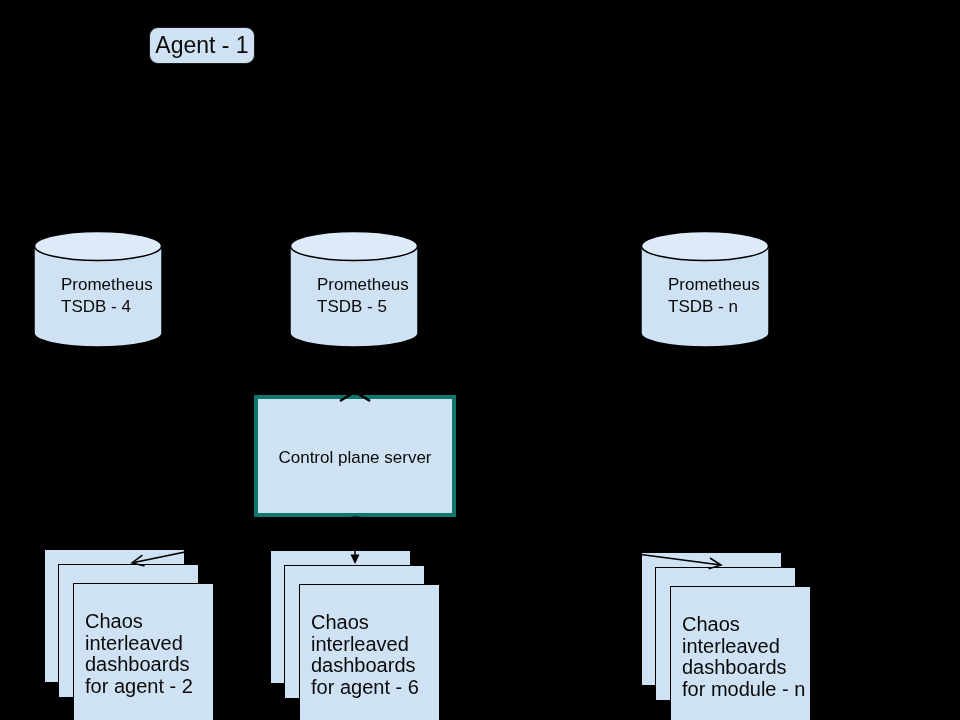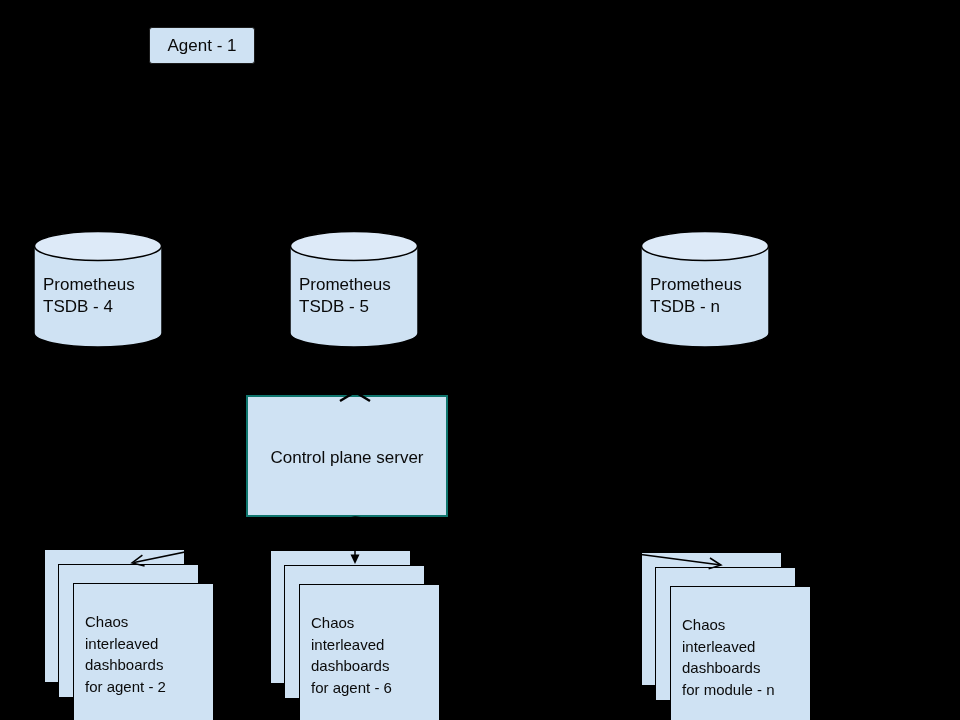--- a/index.html
+++ b/index.html
@@ -5,59 +5,59 @@
   html,body{margin:0;padding:0;background:#000;}
   #canvas{
     position:relative;width:960px;height:720px;background:#000000;
     overflow:hidden;
     font-family:"Liberation Sans", sans-serif;
     color:#0a0a0a;
   }
   
   .agent-box{
     position:absolute;height:35px;
-    background:#cfe2f3;border:1px solid #1c1c1c;border-radius:3px;
+    background:#cfe2f3;border:1px solid #1c1c1c;border-radius:9px;
     display:flex;align-items:center;justify-content:center;
-    font-size:17px;
+    font-size:23px;
   }
   .agent-1{left:149px;top:27px;width:104px;}
   .agent-2{left:399px;top:27px;width:107px;}
   .agent-n{left:787px;top:26px;width:103px;}
   
   .cylinder{position:absolute;top:230px;width:130px;height:118px;}
   .cyl-1{left:33px;}
   .cyl-2{left:289px;}
   .cyl-n{left:640px;}
   .cylinder svg{display:block;width:100%;height:100%;}
   .cyl-text{
-    position:absolute;left:10px;top:44px;
+    position:absolute;left:28px;top:44px;
     font-size:17px;line-height:22px;white-space:nowrap;
   }
   
   .control-box{
-    position:absolute;left:246px;top:395px;width:202px;height:122px;
-    background:#cfe2f3;border:2px solid #0f766e;box-sizing:border-box;
+    position:absolute;left:254px;top:395px;width:202px;height:122px;
+    background:#cfe2f3;border:4px solid #0f766e;box-sizing:border-box;
     display:flex;flex-direction:column;align-items:center;justify-content:center;
     font-size:17px;line-height:22px;text-align:center;padding-top:4px;
   }
   
   .stack{position:absolute;}
   .stack-1{left:44px;top:549px;}
   .stack-2{left:270px;top:550px;}
   .stack-3{left:641px;top:552px;}
   .card{
     position:absolute;width:141px;height:134px;
     background:#cfe2f3;border:1.5px solid #000;box-sizing:border-box;
   }
   .card.back{left:0;top:0;z-index:1;}
   .card.middle{left:14px;top:15px;z-index:2;}
   .card.front{left:29px;top:34px;z-index:3;height:141px;}
   .card-text{
     position:absolute;left:11px;top:27px;
-    font-size:15px;line-height:21.5px;white-space:nowrap;
+    font-size:20px;line-height:21.5px;white-space:nowrap;
   }
   
   #arrows{
     position:absolute;left:0;top:0;width:960px;height:720px;
     z-index:50;pointer-events:none;
   }
   .static-label{pointer-events:none;}
 </style>
 </head>
 <body>

